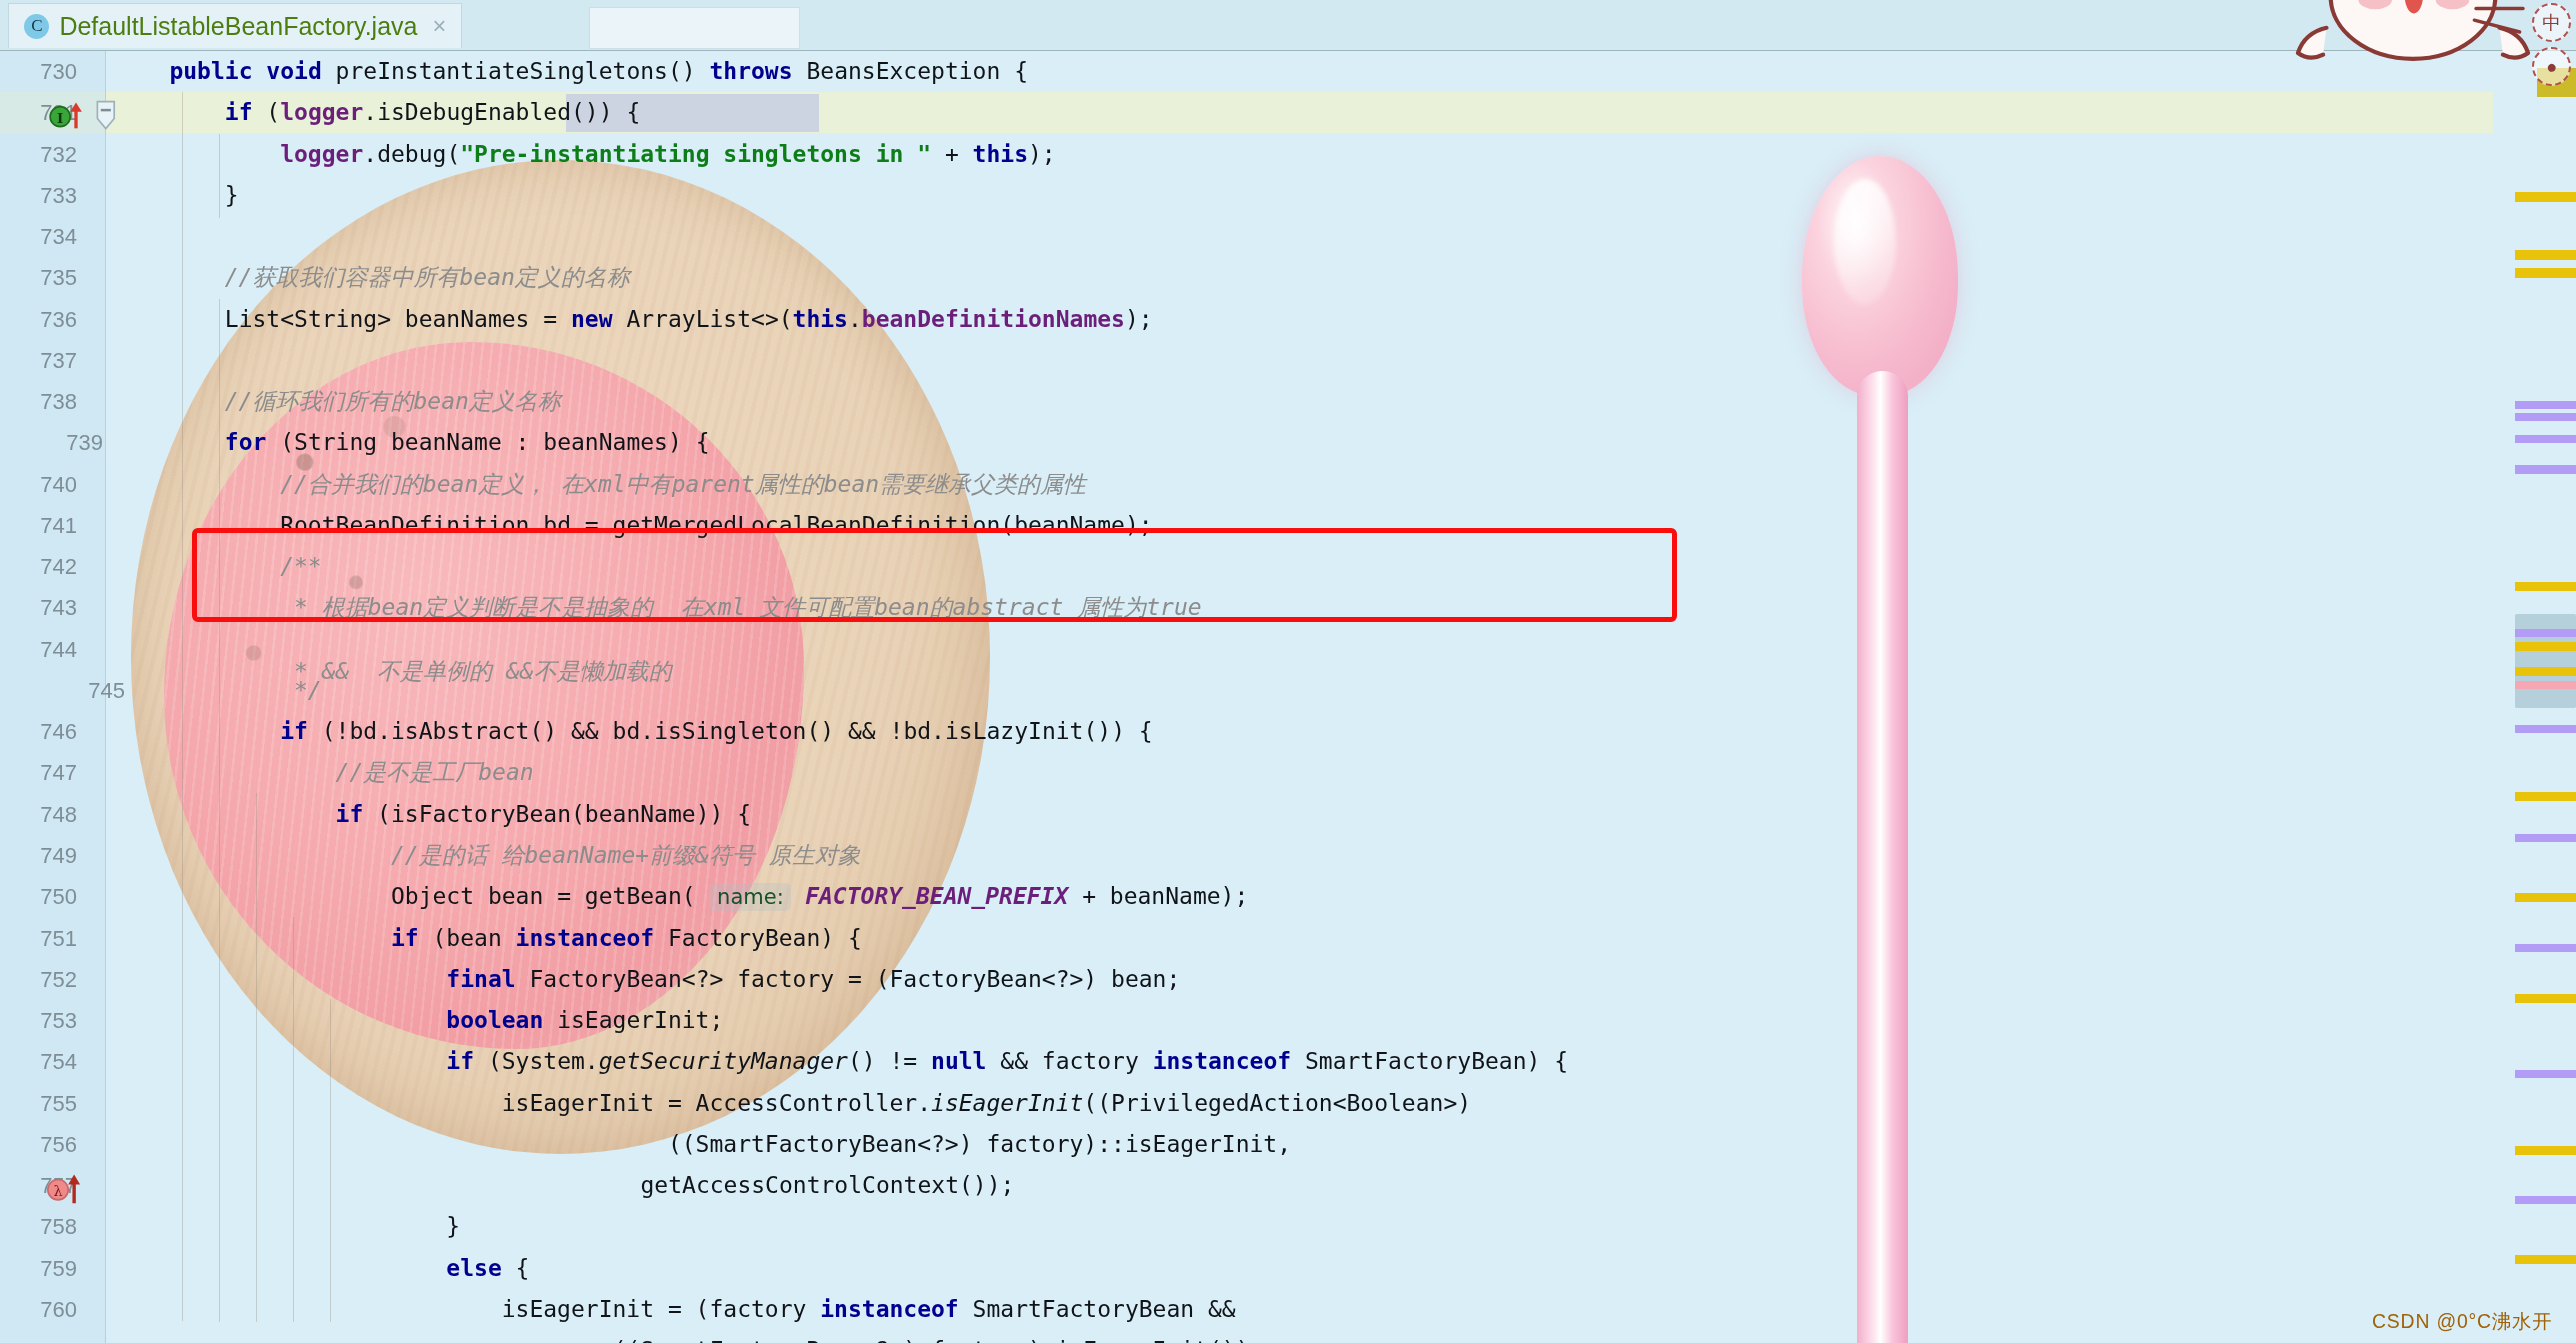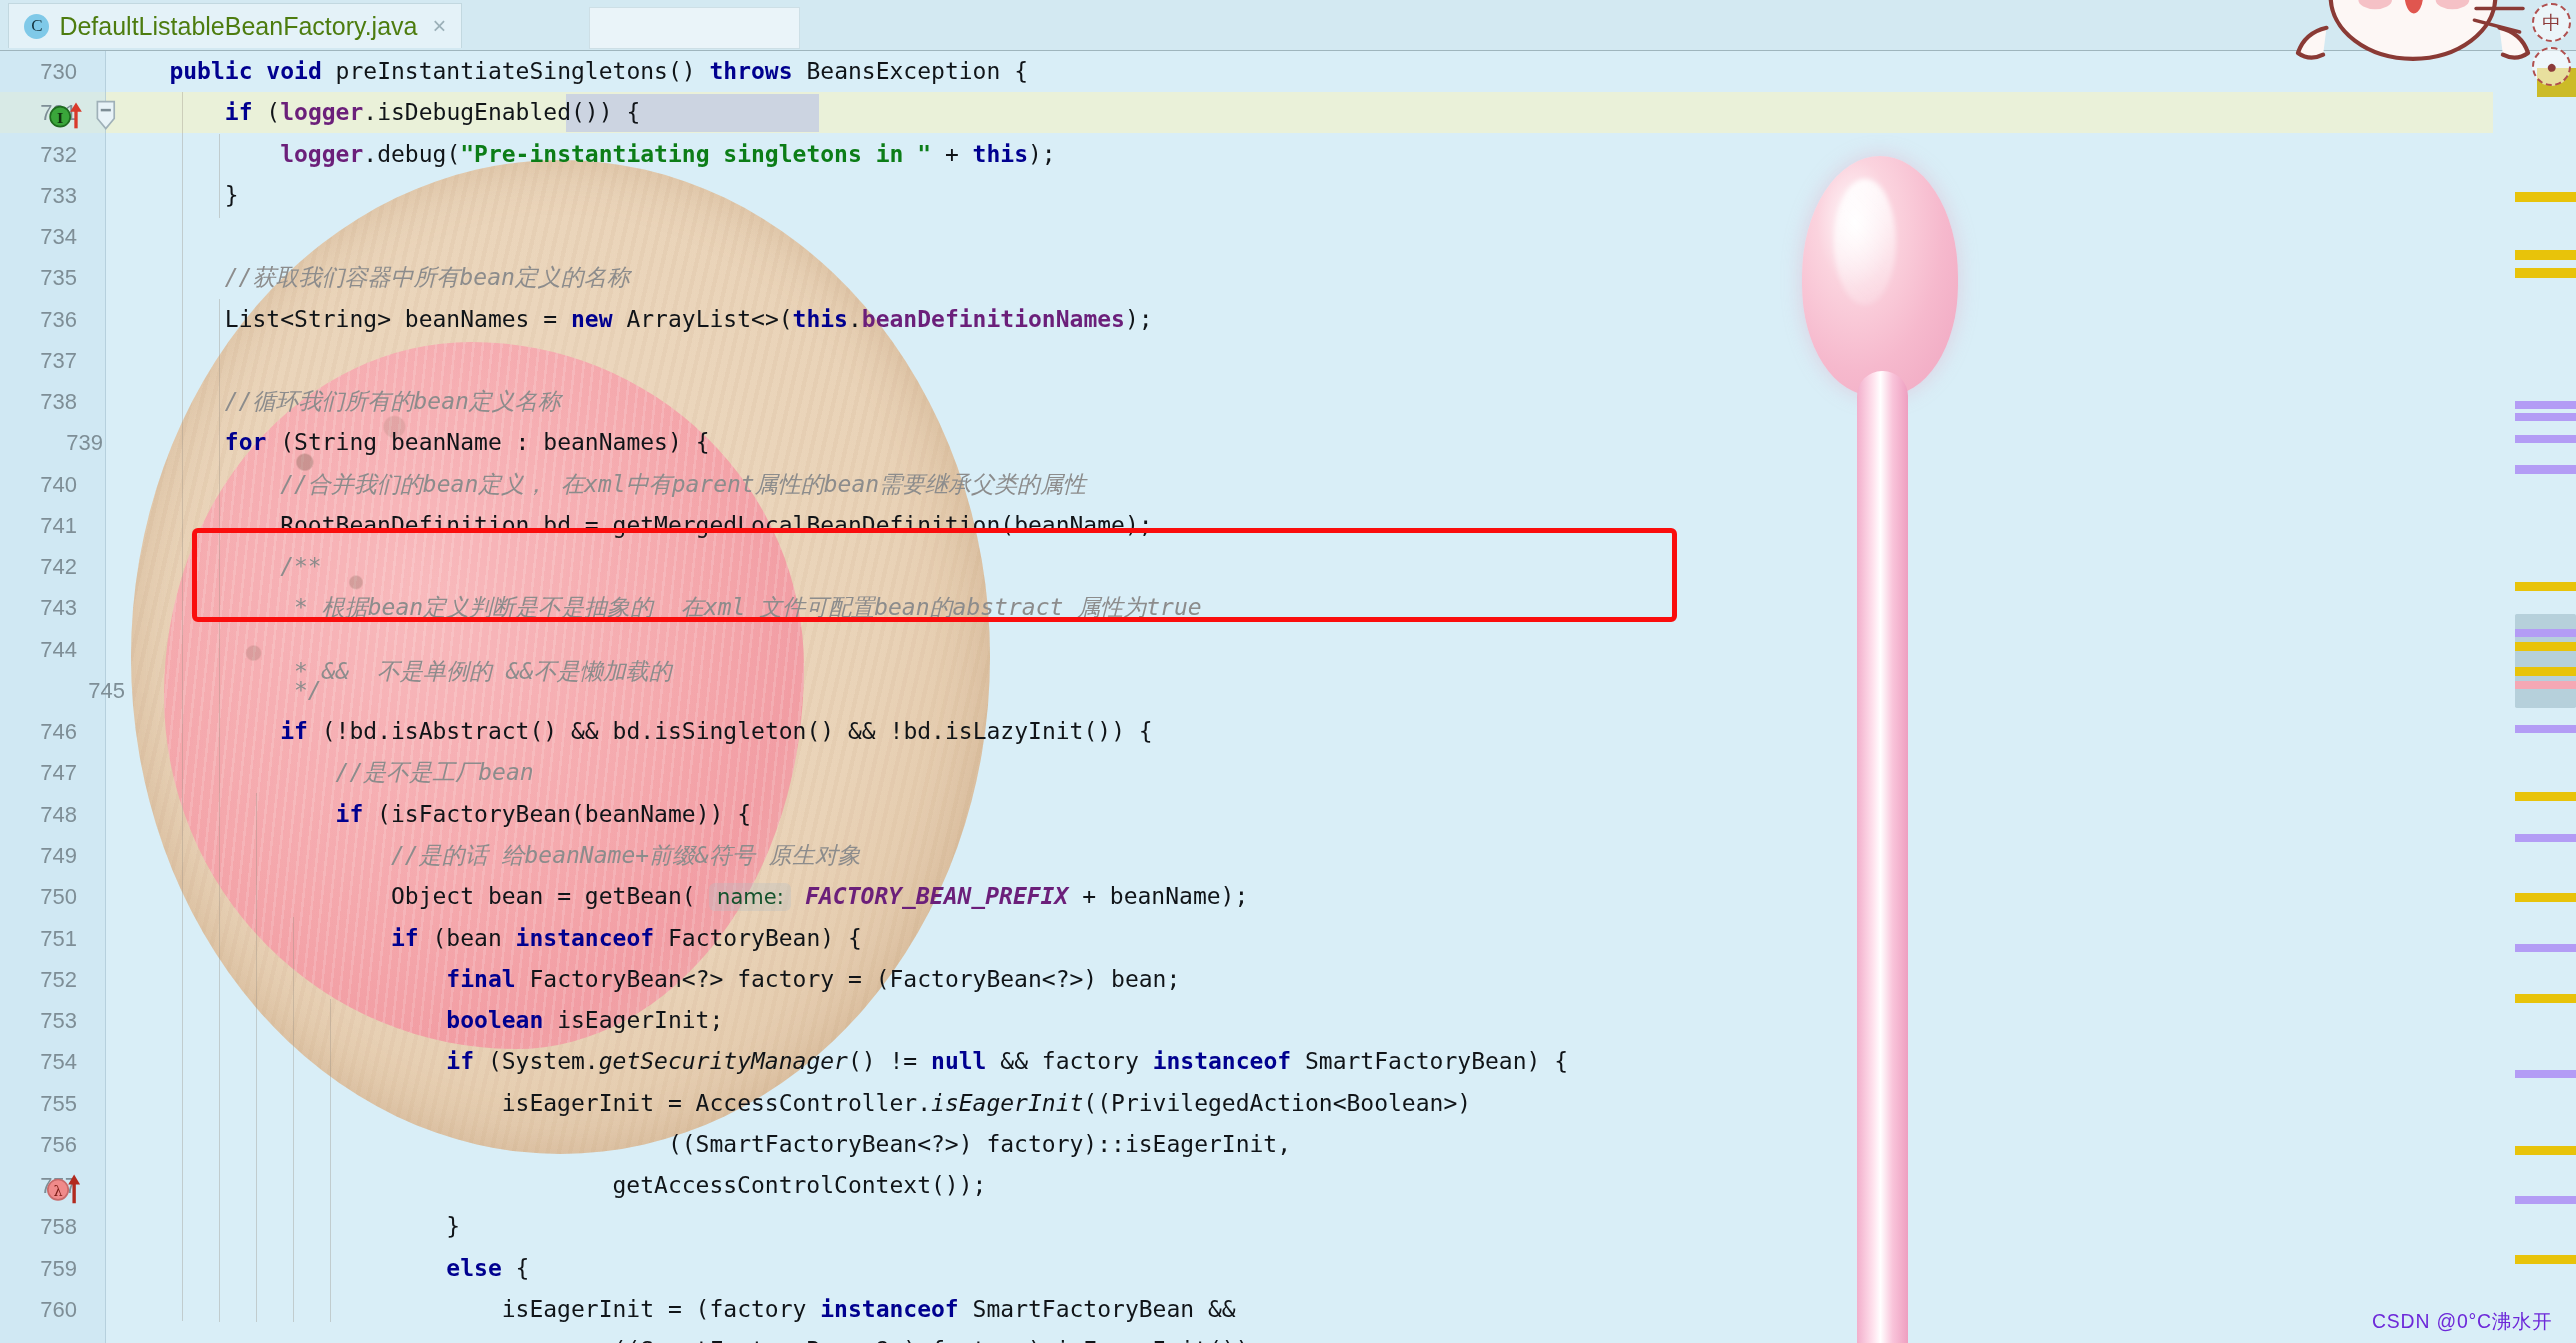--- a/index.html
+++ b/index.html
@@ -178,21 +178,21 @@
     border:2.5px dashed #b0504f;color:#8c3b3a;
     font-family:"Liberation Sans", sans-serif;font-size:18.5px;
     display:flex;align-items:center;justify-content:center;
     background:rgba(255,255,255,.55);
     z-index:70;
   }
   
   #watermark{
     position:absolute;right:23.6px;bottom:8.4px;
     font-family:"Liberation Sans", sans-serif;
-    font-size:19.4px;color:#6d28d9;z-index:80;letter-spacing:0.8px;
+    font-size:19.4px;color:#a16207;z-index:80;letter-spacing:0.8px;
   }
   
   .gicon{position:absolute;z-index:14;}
   .fold-marker{
     position:absolute;z-index:14;
   }
   
   .iguide{
     position:absolute;width:0.8px;background:rgba(150,140,130,.35);z-index:9;
   }
@@ -324,21 +324,21 @@
       <div class="codeline" style="top: 701px;"><span class="codetext" style="top: 0px;"><span class="cmt">                //是不是工厂bean</span></span></div>
       <div class="codeline" style="top: 743px;"><span class="codetext" style="top: 0px;">                <span class="kw">if</span> (<span class="pln">isFactoryBean</span>(<span class="pln">beanName</span>)) {</span></div>
       <div class="codeline" style="top: 784px;"><span class="codetext" style="top: 0px;"><span class="cmt">                    //是的话 给beanName+前缀&amp;符号 原生对象</span></span></div>
       <div class="codeline" style="top: 825px;"><span class="codetext" style="top: 0px;">                    <span class="pln">Object</span> <span class="pln">bean</span> = <span class="pln">getBean</span>( <span class="hint-pill">name:</span> <span class="sttc">FACTORY_BEAN_PREFIX</span> + <span class="pln">beanName</span>);</span></div>
       <div class="codeline" style="top: 867px;"><span class="codetext" style="top: 0px;">                    <span class="kw">if</span> (<span class="pln">bean</span> <span class="kw">instanceof</span> <span class="pln">FactoryBean</span>) {</span></div>
       <div class="codeline" style="top: 908px;"><span class="codetext" style="top: 0px;">                        <span class="kw">final</span> <span class="pln">FactoryBean</span>&lt;?&gt; <span class="pln">factory</span> = (<span class="pln">FactoryBean</span>&lt;?&gt;) <span class="pln">bean</span>;</span></div>
       <div class="codeline" style="top: 949px;"><span class="codetext" style="top: 0px;">                        <span class="kw">boolean</span> <span class="pln">isEagerInit</span>;</span></div>
       <div class="codeline" style="top: 990px;"><span class="codetext" style="top: 0px;">                        <span class="kw">if</span> (<span class="pln">System</span>.<span class="mthi">getSecurityManager</span>() != <span class="kw">null</span> &amp;&amp; <span class="pln">factory</span> <span class="kw">instanceof</span> <span class="pln">SmartFactoryBean</span>) {</span></div>
       <div class="codeline" style="top: 1032px;"><span class="codetext" style="top: 0px;">                            <span class="pln">isEagerInit</span> = <span class="pln">AccessController</span>.<span class="mthi">isEagerInit</span>((<span class="pln">PrivilegedAction</span>&lt;<span class="pln">Boolean</span>&gt;)</span></div>
       <div class="codeline" style="top: 1073px; padding-left: 48px;"><span class="codetext" style="top: 0px;">                                        ((<span class="pln">SmartFactoryBean</span>&lt;?&gt;) <span class="pln">factory</span>)::<span class="pln">isEagerInit</span>,</span></div>
-      <div class="codeline" style="top: 1114px;"><span class="codetext" style="top: 0px;">                                    <span class="pln">getAccessControlContext</span>());</span></div>
+      <div class="codeline" style="top: 1114px; margin-left: 28px;"><span class="codetext" style="top: 0px;">                                    <span class="pln">getAccessControlContext</span>());</span></div>
       <div class="codeline" style="top: 1155px;"><span class="codetext" style="top: 0px;">                        }</span></div>
       <div class="codeline" style="top: 1197px;"><span class="codetext" style="top: 0px;">                        <span class="kw">else</span> {</span></div>
       <div class="codeline" style="top: 1238px;"><span class="codetext" style="top: 0px;">                            <span class="pln">isEagerInit</span> = (<span class="pln">factory</span> <span class="kw">instanceof</span> <span class="pln">SmartFactoryBean</span> &amp;&amp;</span></div>
       <div class="codeline" style="top: 1279px;"><span class="codetext" style="top: 0px;">                                    ((<span class="pln">SmartFactoryBean</span>&lt;?&gt;) <span class="pln">factory</span>).<span class="pln">isEagerInit</span>());</span></div>
     </div>
 
   <div id="redbox"></div>
 </div>
 
 <div id="markerbar">

